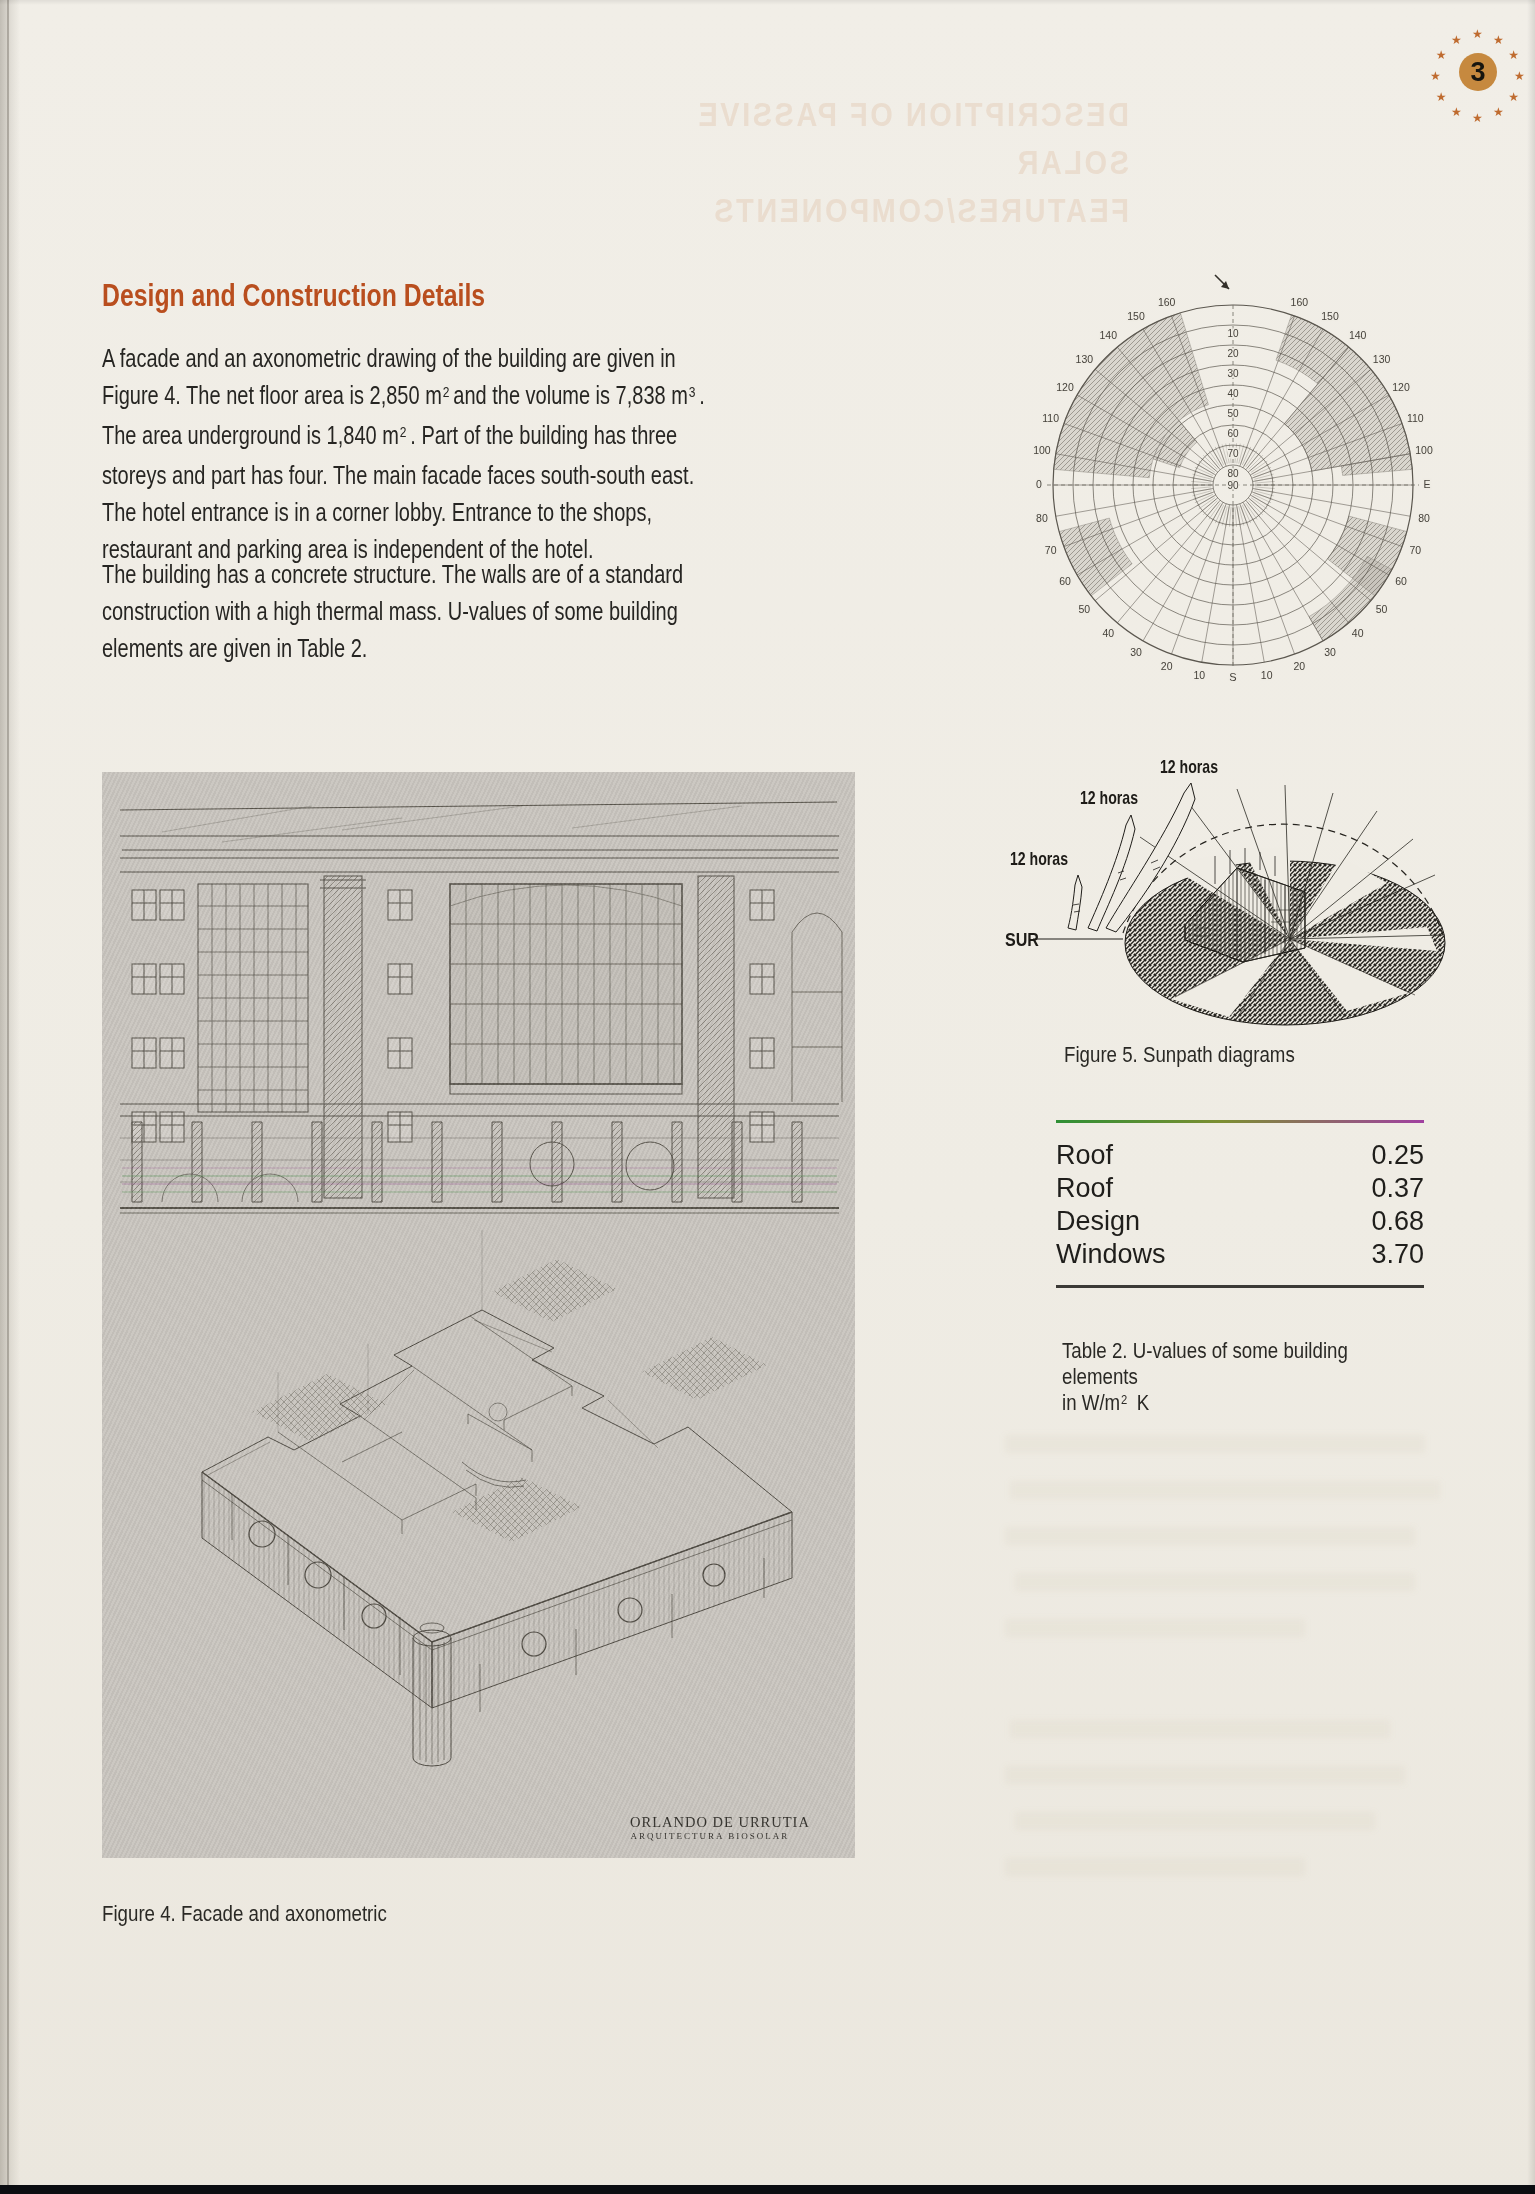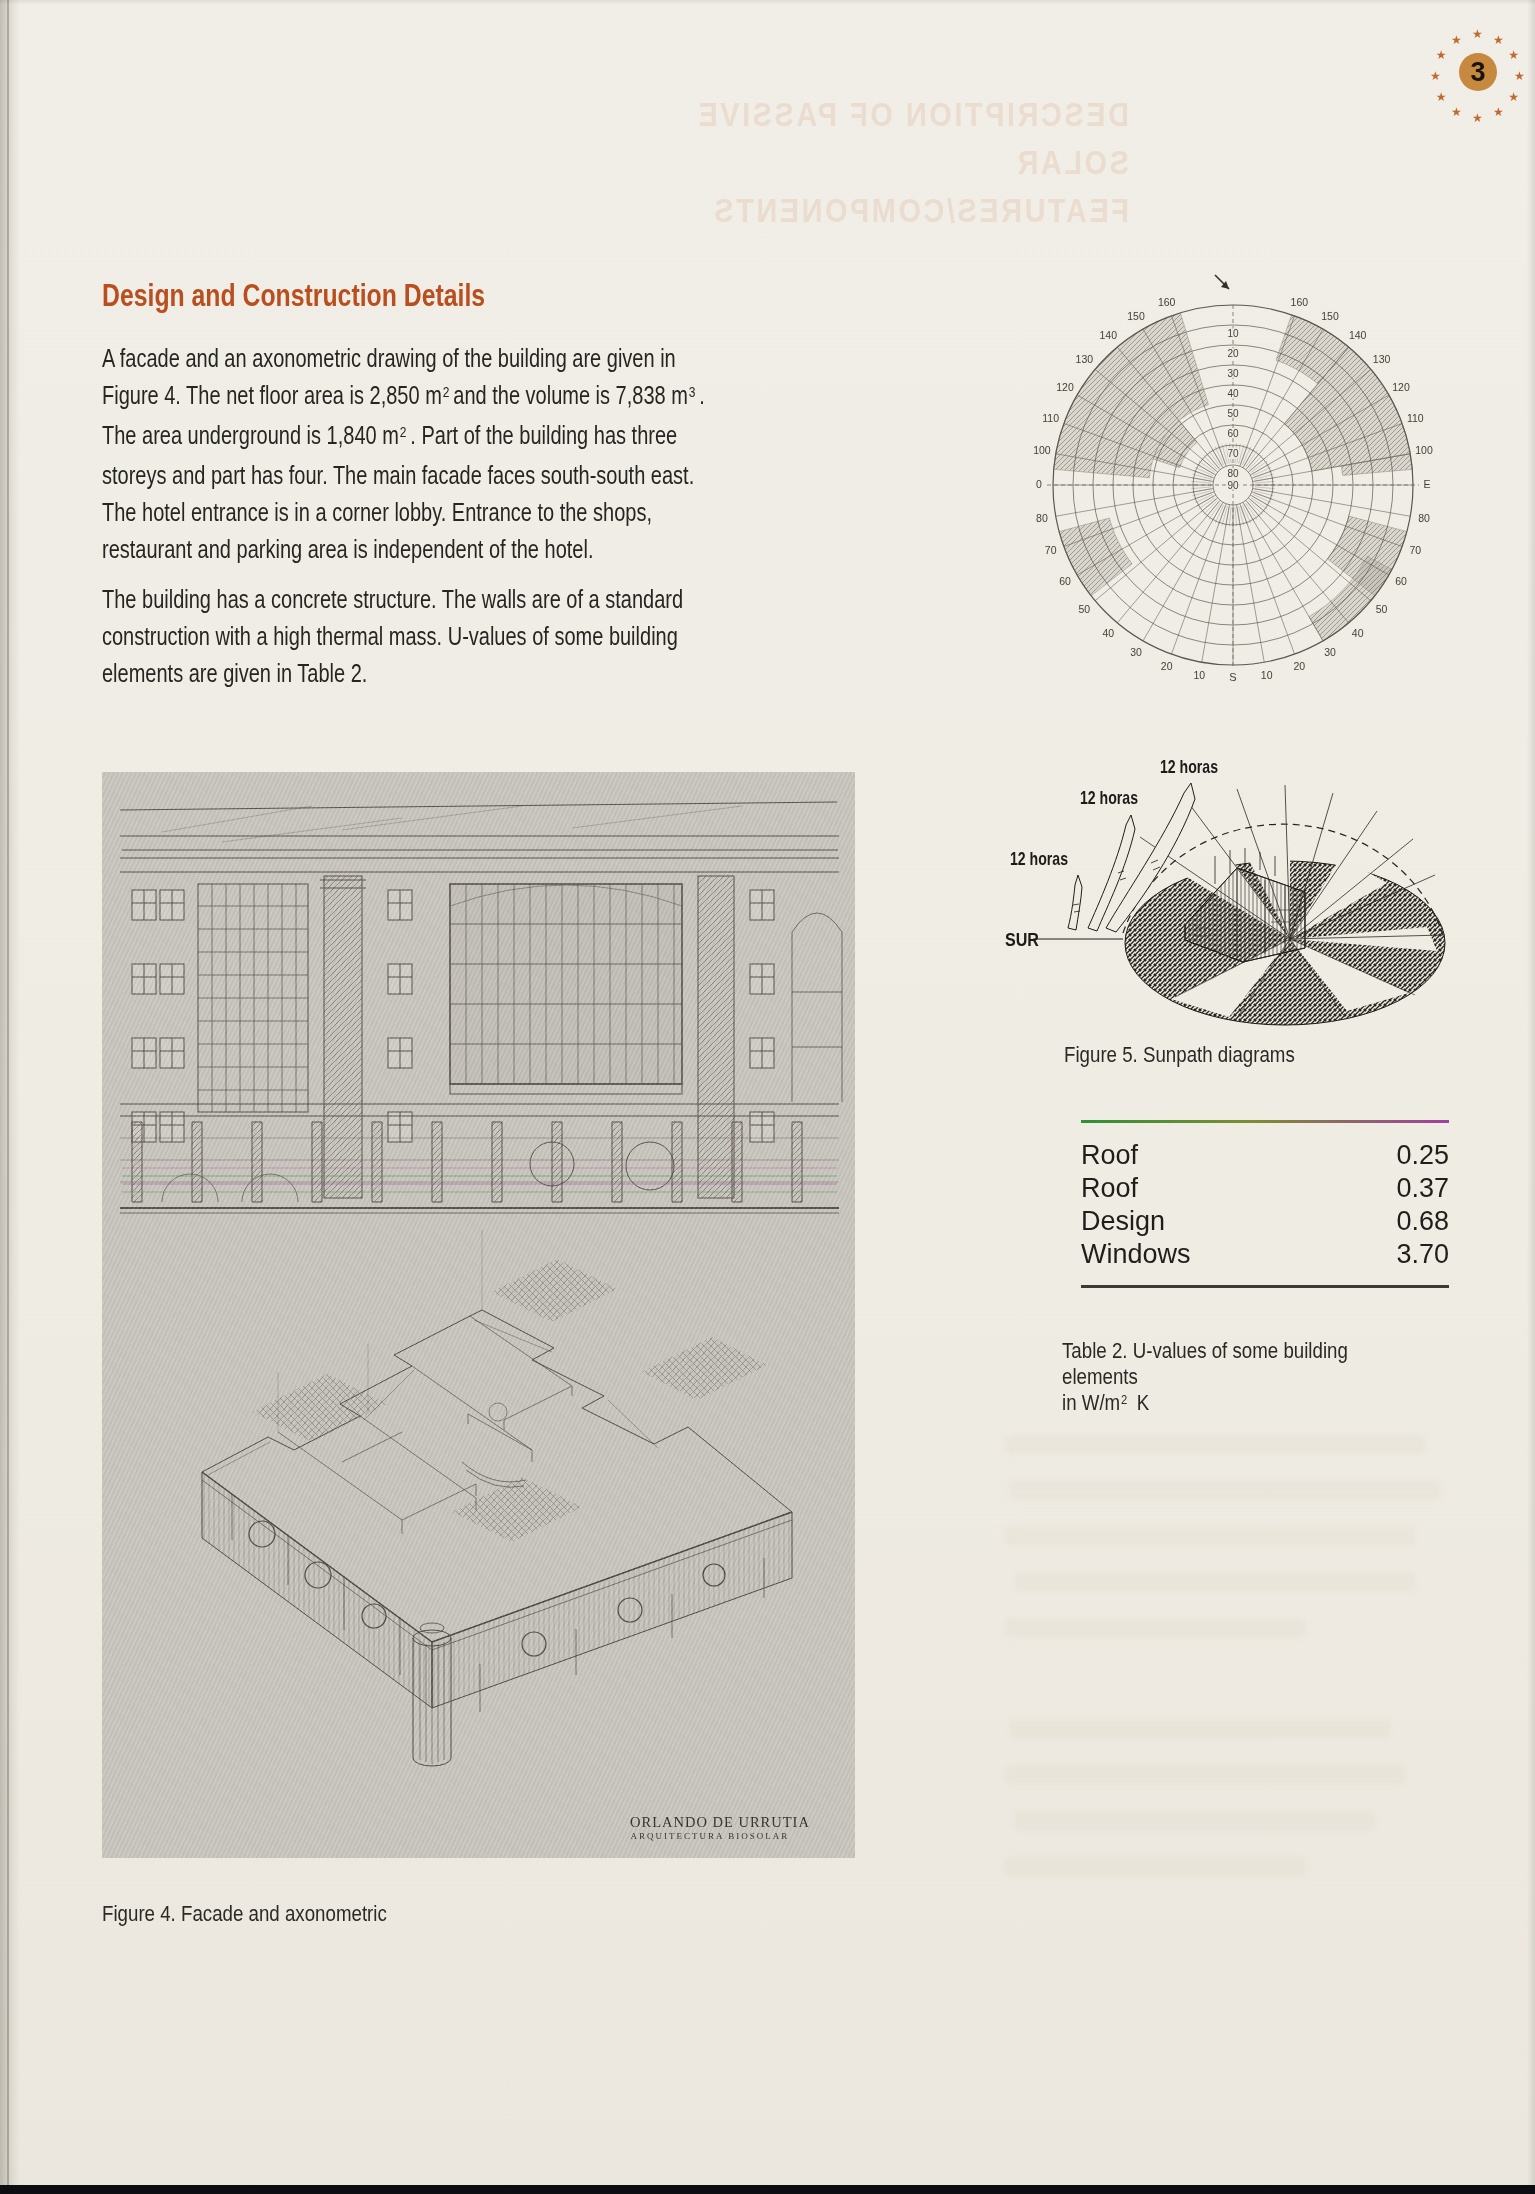--- a/index.html
+++ b/index.html
@@ -47,21 +47,21 @@
 
   .caption{position:absolute;font-size:22px;color:#2a2925;
         transform:scaleX(.85);transform-origin:left top;white-space:nowrap;}
 
   
   .sunpath-wrap{position:absolute;left:1020px;top:270px;width:426px;height:434px;}
   .fig5-wrap{position:absolute;left:985px;top:745px;width:470px;height:320px;}
   .f5lbl{font-weight:bold;font-size:19px;fill:#1d1b17;}
 
   
-  .t2{position:absolute;left:1081px;top:1120px;width:368px;}
+  .t2{position:absolute;left:1056px;top:1120px;width:368px;}
   .t2-topline{height:3px;background:linear-gradient(90deg,#2f8f35 0%,#7c8e31 45%,#a040a0 100%);}
   .t2-botline{height:3px;background:#3b3a36;margin-top:14px;}
   .t2-rows{padding-top:16px;}
   .t2-row{display:flex;justify-content:space-between;font-size:27px;line-height:33px;color:#1f1e1b;}
   .t2-cap{position:absolute;left:1062px;top:1338px;width:420px;font-size:22px;line-height:26px;color:#2a2925;
         transform:scaleX(.85);transform-origin:left top;}
 </style>
 </head>
 <body>
 
@@ -100,21 +100,21 @@
 
   <div class="para" style="top:340px">
     <div class="tline"><span>A facade and an axonometric drawing of the building are given in</span></div>
     <div class="tline"><span>Figure 4. The net floor area is 2,850 m</span><span class="sup">2</span><span>and the volume is 7,838 m</span><span class="sup">3</span><span>.</span></div>
     <div class="tline"><span>The area underground is 1,840 m</span><span class="sup">2</span><span>. Part of the building has three</span></div>
     <div class="tline"><span>storeys and part has four. The main facade faces south-south east.</span></div>
     <div class="tline"><span>The hotel entrance is in a corner lobby. Entrance to the shops,</span></div>
     <div class="tline"><span>restaurant and parking area is independent of the hotel.</span></div>
   </div>
 
-  <div class="para" style="top:581px">
+  <div class="para" style="top:556px">
     <div class="tline"><span>The building has a concrete structure. The walls are of a standard</span></div>
     <div class="tline"><span>construction with a high thermal mass. U-values of some building</span></div>
     <div class="tline"><span>elements are given in Table 2.</span></div>
   </div>
 
   <div class="panel">
     <svg class="fig4-svg" viewBox="0 0 753 1086">
       <defs>
         <pattern id="hatchA" patternUnits="userSpaceOnUse" width="6" height="6">
           <path d="M0,6 L6,0" stroke="#7d7970" stroke-width="0.8"></path>

